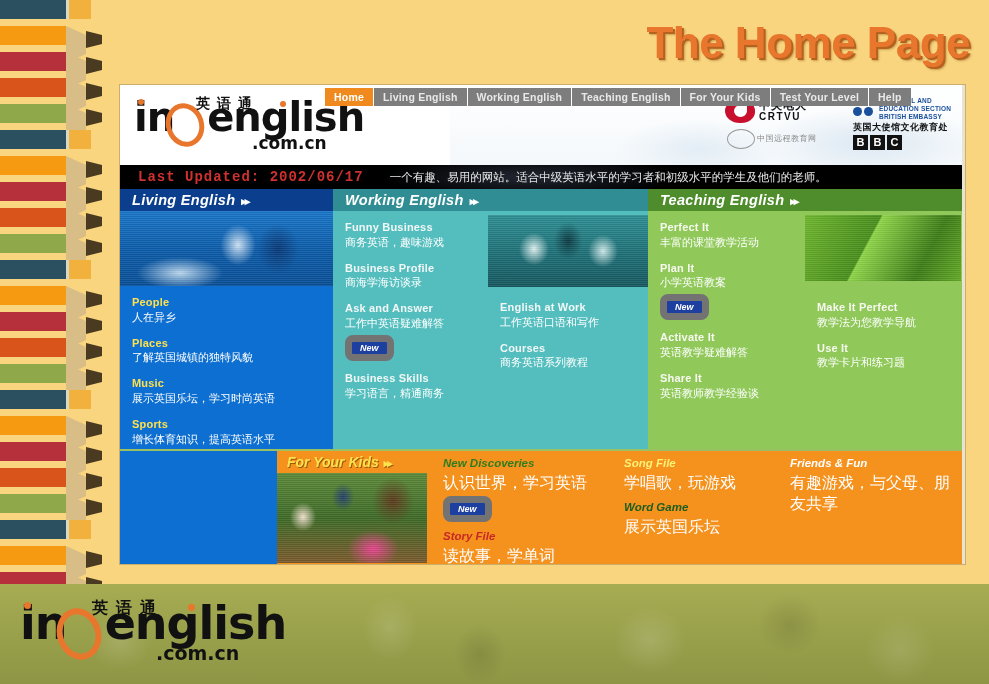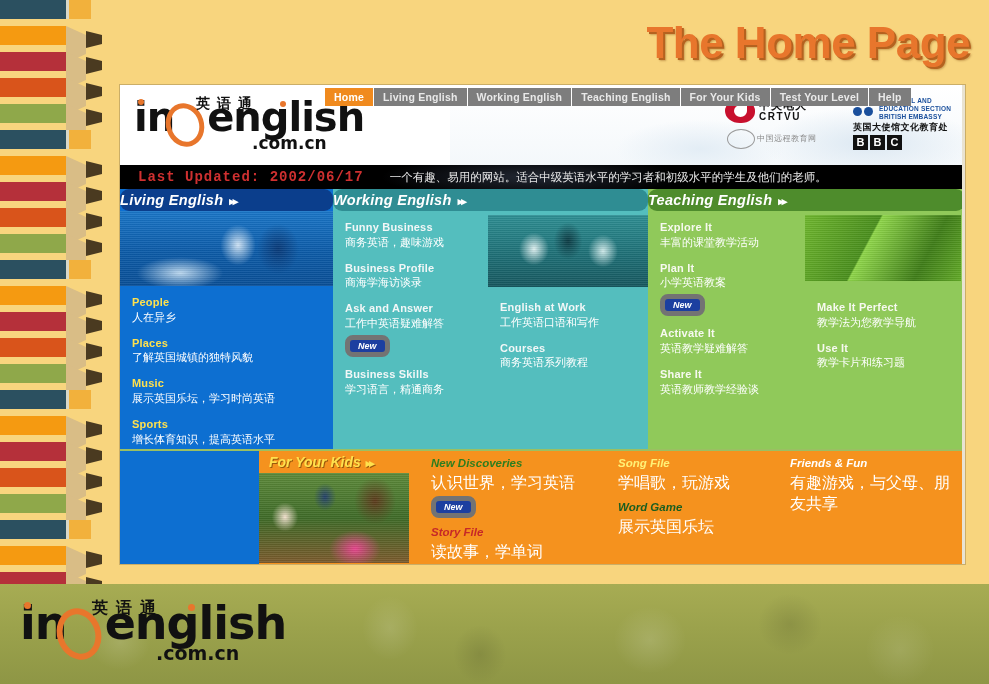--- a/index.html
+++ b/index.html
@@ -194,24 +194,23 @@
   
   .cols{position:relative;height:260px;display:flex;}
   .col{position:relative;overflow:hidden;}
   .col-living{width:213px;background:#0D6FD1;}
   .col-working{width:315px;background:#54BEBE;}
   .col-teaching{width:317px;background:#90C95A;}
 
   .colhead{
     height:22px;line-height:22px;
     font-size:14.5px;font-style:italic;font-weight:bold;
-    color:#ffffff;
+    color:#ffffff;padding-left:12px;
     letter-spacing:.3px;
     white-space:nowrap;
-    border-radius:9px;
   }
   .colhead .arrows{font-style:normal;font-size:11px;margin-left:6px;letter-spacing:-2px;}
   .head-living{background:#0B3E8C;}
   .head-working{background:#2F8D93;}
   .head-teaching{background:#4E8C2C;}
 
   .col-body{position:relative;display:flex;}
   .pane{position:relative;}
 
   .photo{position:relative;overflow:hidden;}
@@ -258,21 +257,21 @@
     font-size:11px;line-height:1.35;margin-top:1px;
     font-family:"DejaVu Sans",sans-serif;
     white-space:nowrap;
   }
   .badge-new{
     display:inline-block;margin-top:3px;
     background:#1C3FA0;color:#ffffff;
     font-size:9px;font-style:italic;font-weight:bold;
     padding:1px 8px;border-radius:8px;
     font-family:"Liberation Sans",sans-serif;
-    border:5px solid #737373;
+    border:7px solid #737373;
   }
 
   
   .col-living .link .en{color:#FFE14D;}
   .col-living .link .zh{color:#ffffff;}
   
   .col-working .link .en{color:#F2F7F7;}
   .col-working .link .zh{color:#ffffff;}
   
   .col-teaching .link .en{color:#F7F9F0;}
@@ -295,21 +294,21 @@
   .photo-kids{
     width:150px;height:90px;
     background:
       radial-gradient(ellipse 20px 22px at 26px 44px, #f4e2cf 0%, rgba(244,226,207,0) 66%),
       radial-gradient(ellipse 16px 20px at 66px 24px, #24406b 0%, rgba(36,64,107,0) 70%),
       radial-gradient(ellipse 30px 34px at 116px 28px, #5d3a1c 0%, rgba(93,58,28,0) 70%),
       radial-gradient(ellipse 36px 26px at 96px 76px, #e8458f 0%, rgba(232,69,143,0) 72%),
       linear-gradient(180deg,#5d8a3a 0%,#3f6b28 50%,#7b5a2c 100%);
   }
   .kids-cols{flex:1;display:flex;padding-top:6px;}
-  .kids-col{padding-left:22px;}
+  .kids-col{padding-left:16px;}
   .kids-col.c1{width:165px;}
   .kids-col.c2{width:150px;}
   .kids-col.c3{width:175px;}
   .kids-link{margin-bottom:8px;}
   .kids-link .en{
     font-size:11.5px;font-weight:bold;font-style:italic;line-height:1.2;
     font-family:"Liberation Sans",sans-serif;
   }
   .kids-link .zh{
     font-size:16px;color:#ffffff;line-height:1.35;margin-top:1px;
@@ -585,21 +584,21 @@
       </div>
 
       <div class="col col-teaching">
         <div class="colhead head-teaching">
           <span>Teaching English</span><span class="arrows">▸▸</span>
         </div>
         <div class="col-body">
           <div class="pane" style="width:157px;">
             <div class="links" id="teaching-left">
                 <div class="link">
-                  <div class="en">Explore It</div>
+                  <div class="en">Perfect It</div>
                   <div class="zh">丰富的课堂教学活动</div>
                 </div>
                 <div class="link">
                   <div class="en">Plan It</div>
                   <div class="zh">小学英语教案</div>
                   <div><span class="badge-new">New</span></div>
                 </div>
                 <div class="link">
                   <div class="en">Activate It</div>
                   <div class="zh">英语教学疑难解答</div>

